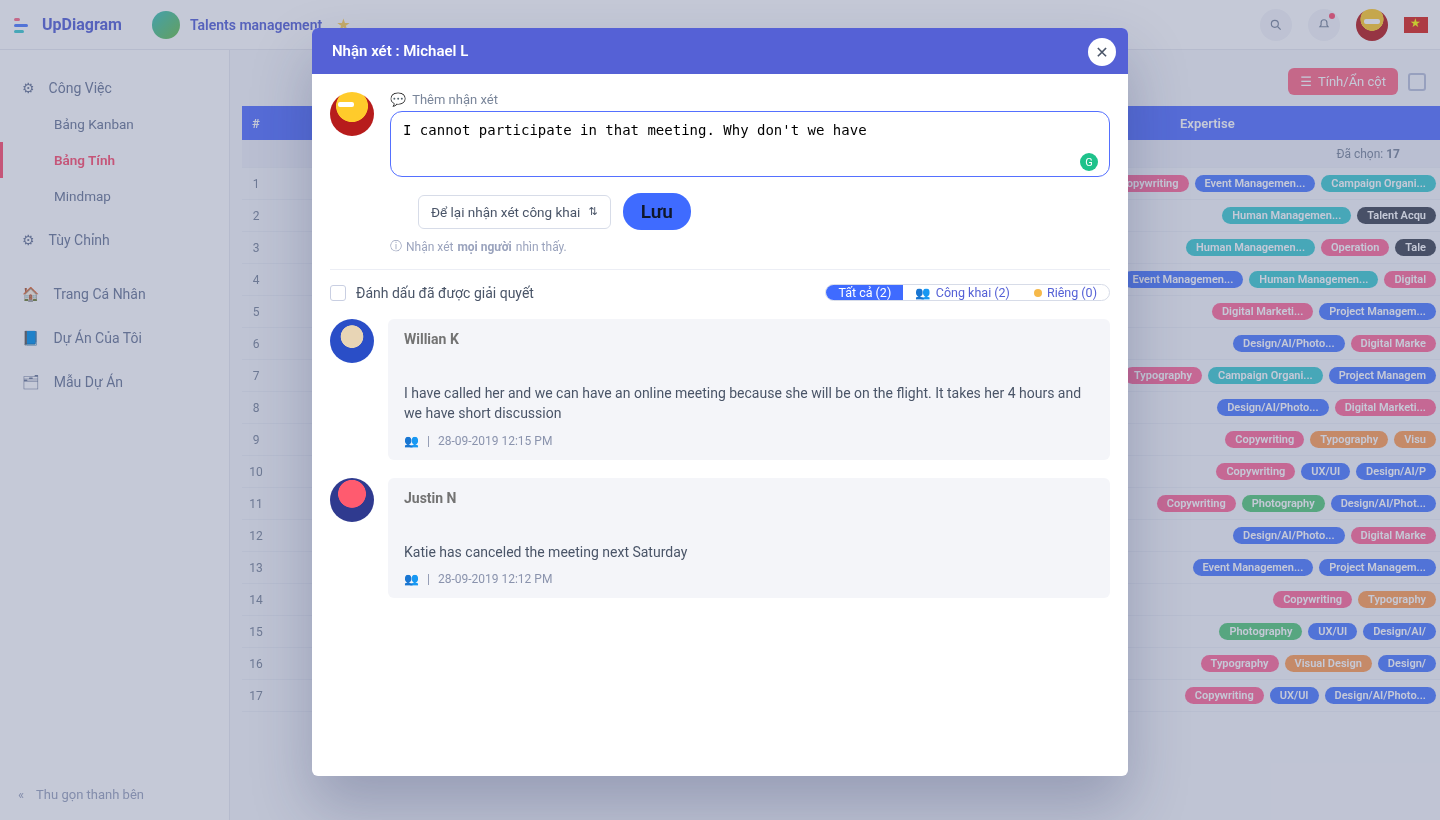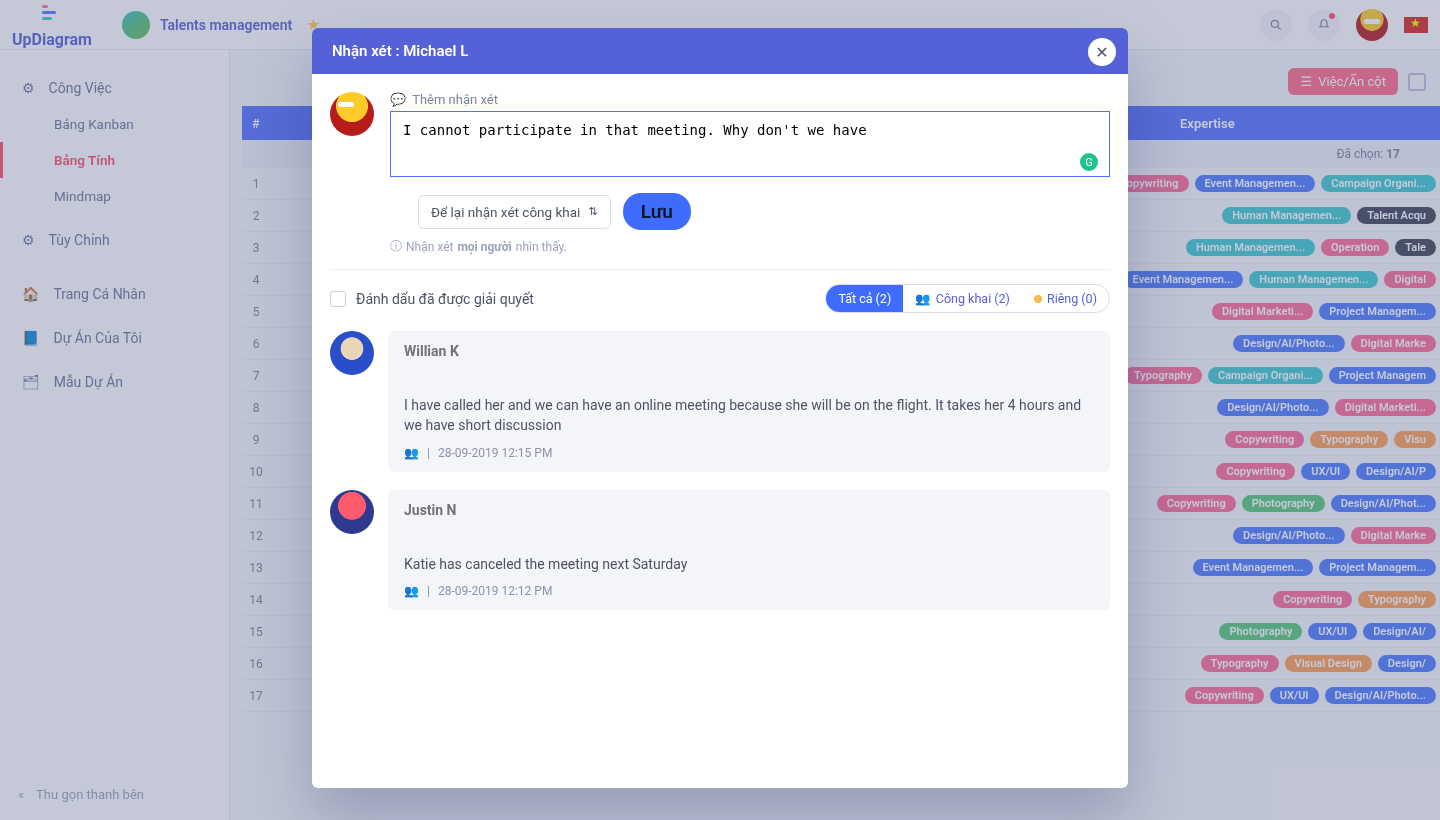--- a/index.html
+++ b/index.html
@@ -1,20 +1,20 @@
 <!DOCTYPE html>
 <html><head>
 <meta charset="utf-8">
 <style>
 * { box-sizing: border-box; margin: 0; padding: 0; }
 html, body { width: 1440px; height: 820px; overflow: hidden; font-family: -apple-system, BlinkMacSystemFont, "Segoe UI", Roboto, sans-serif; background: #f6f7fb; color: #4a5568; }
 
 
 .topbar { position: absolute; top:0; left:0; right:0; height:50px; background:#fff; border-bottom:1px solid #e8eaf0; display:flex; align-items:center; padding:0 12px; z-index:5;}
-.logo { display:flex; align-items:center; gap:6px; font-weight:700; color:#5561d6; margin-right:30px;flex-direction:column;}
+.logo { display:flex; align-items:center; gap:6px; font-weight:700; color:#5561d6; margin-right:30px;}
 .logo svg { width:24px; height:24px;}
 .ws-badge { width:28px;height:28px;border-radius:50%; background:linear-gradient(135deg,#3ac1bb,#6abf47); margin-right:10px;}
 .ws-name{ color:#5561d6; font-weight:600; font-size:14px;}
 .topbar-right{ margin-left:auto; display:flex; align-items:center; gap:16px;}
 .circle-btn{ width:32px;height:32px;border-radius:50%;background:#f4f5f9; display:flex;align-items:center;justify-content:center; color:#7a869a;}
 .avatar-ironman{ width:32px;height:32px;border-radius:50%; background:radial-gradient(circle at 50% 32%, #ffcb2b 0 42%, #b71c1c 44% 100%); position:relative;}
 .avatar-ironman::after{content:"";position:absolute;left:8px;top:10px;width:16px;height:5px;border-radius:2px;background:#fff;}
 .flag{ width:24px;height:16px;background:#da251d; position:relative;}
 .flag::after{content:"★";color:#ffff00;position:absolute;left:6px;top:-1px;font-size:12px;}
 .notif-dot::after{content:"";position:absolute;width:6px;height:6px;border-radius:50%;background:#ff4d6d;top:4px;right:5px;}
@@ -46,32 +46,32 @@
 
 .overlay{ position:absolute; inset:0; background:rgba(90,100,140,.35); z-index:50; display:flex; align-items:flex-start; justify-content:center; padding-top:28px;}
 .modal{ width:816px; background:#fff; border-radius:6px; box-shadow:0 30px 60px rgba(30,40,90,.25); overflow:hidden; position:relative;}
 .m-head{ background:#5561d6; color:#fff; padding:14px 20px; font-size:15px; font-weight:600; display:flex; align-items:center;}
 .m-close{ position:absolute; right:12px; top:10px; width:28px;height:28px;border-radius:50%;background:#fff;color:#4a5568;display:flex;align-items:center;justify-content:center;font-size:16px;cursor:pointer;}
 .m-body{ padding:18px;}
 .compose{ display:flex; gap:16px;}
 .compose .av{ width:44px;height:44px;flex-shrink:0;}
 .compose-main{ flex:1;}
 .lbl{ font-size:13px; color:#7a869a; display:flex; align-items:center; gap:6px; margin-bottom:4px;}
-.textarea{ width:100%; min-height:66px; border:1.5px solid #5570ff; border-radius:0; padding:10px 12px; font-size:14px; resize:none; position:relative;}
+.textarea{ width:100%; min-height:66px; border:1.5px solid #5570ff; border-radius:12px; padding:10px 12px; font-size:14px; resize:none; position:relative;}
 .grammarly{ position:absolute; right:12px; bottom:10px; width:18px;height:18px;border-radius:50%;background:#1ec28b;color:#fff;font-size:11px;display:flex;align-items:center;justify-content:center;}
 .compose-ctrls{ display:flex; align-items:center; gap:12px; margin-top:12px;margin-left:28px;}
 .select{ border:1px solid #d7dce8; border-radius:6px; padding:8px 12px; font-size:13.5px; color:#4a5568; display:flex; align-items:center; gap:8px;}
 .btn-save{ background:#3f6bff; color:#0f172a; border-radius:18px; padding:7px 18px; font-size:19px; font-weight:600; cursor:pointer;}
 .hint{ font-size:12px; color:#9aa3bd; margin-top:8px; display:flex; gap:4px; align-items:center;}
 .m-sep{ border-top:1px solid #eceef5; margin:14px 0;}
 .filter-row{ display:flex; align-items:center; gap:10px;}
 .chk{ width:16px;height:16px;border:1.5px solid #c9cfe2;border-radius:3px; background:#fff;}
 .filter-lbl{ font-size:14px; color:#4a5568;}
 .tabs{ margin-left:auto; display:flex; border:1px solid #d7dce8; border-radius:18px; overflow:hidden; font-size:12.5px;}
-.tab{ padding:6px 12px; color:#5561d6; display:flex; align-items:center; gap:5px; cursor:pointer;}
+.tab{ padding:0 12px; color:#5561d6; display:flex; align-items:center; gap:5px; cursor:pointer;}
 .tab.active{ background:#3f6bff; color:#fff;}
 .tab .dot-lock{ width:8px;height:8px;border-radius:50%;background:#f6b94a;}
 .comment{ display:flex; gap:14px; margin-top:18px;}
 .comment .av{ width:44px;height:44px;border-radius:50%;flex-shrink:0;}
 .av-cap{ background:radial-gradient(circle at 50% 40%, #e8d5b5 0 32%, #2a4ec7 34% 100%);}
 .av-tony{ background:radial-gradient(circle at 50% 36%, #ff5b6f 0 38%, #2f3a8f 40% 100%);}
 .bubble{ flex:1; background:#f4f5f9; border-radius:6px; padding:12px 16px;}
 .c-author{ font-weight:700; color:#737373; font-size:14px; margin-bottom:2px;}
 .c-text{ font-size:14px; color:#4a5568; line-height:1.45;margin-top:36px;}
 .c-meta{ display:flex; align-items:center; gap:8px; margin-top:10px; font-size:12px; color:#8a93ad;}
@@ -149,21 +149,21 @@
   <div class="collapse-bar">
     <span>«</span>
     <span>Thu gọn thanh bên</span>
   </div>
 </div>
 
 <div class="content">
   <div class="toolbar2">
     <div class="hide-col-btn">
         <span>☰</span>
-        <span>Việc/Ẩn cột</span>
+        <span>Tính/Ẩn cột</span>
       </div>
     <div class="expand-icon"></div>
   </div>
 
   <div class="table">
     <div class="thead">
       <div class="th-num">#</div>
       <div class="th-expert">Expertise</div>
     </div>
     <div class="row subhead">

